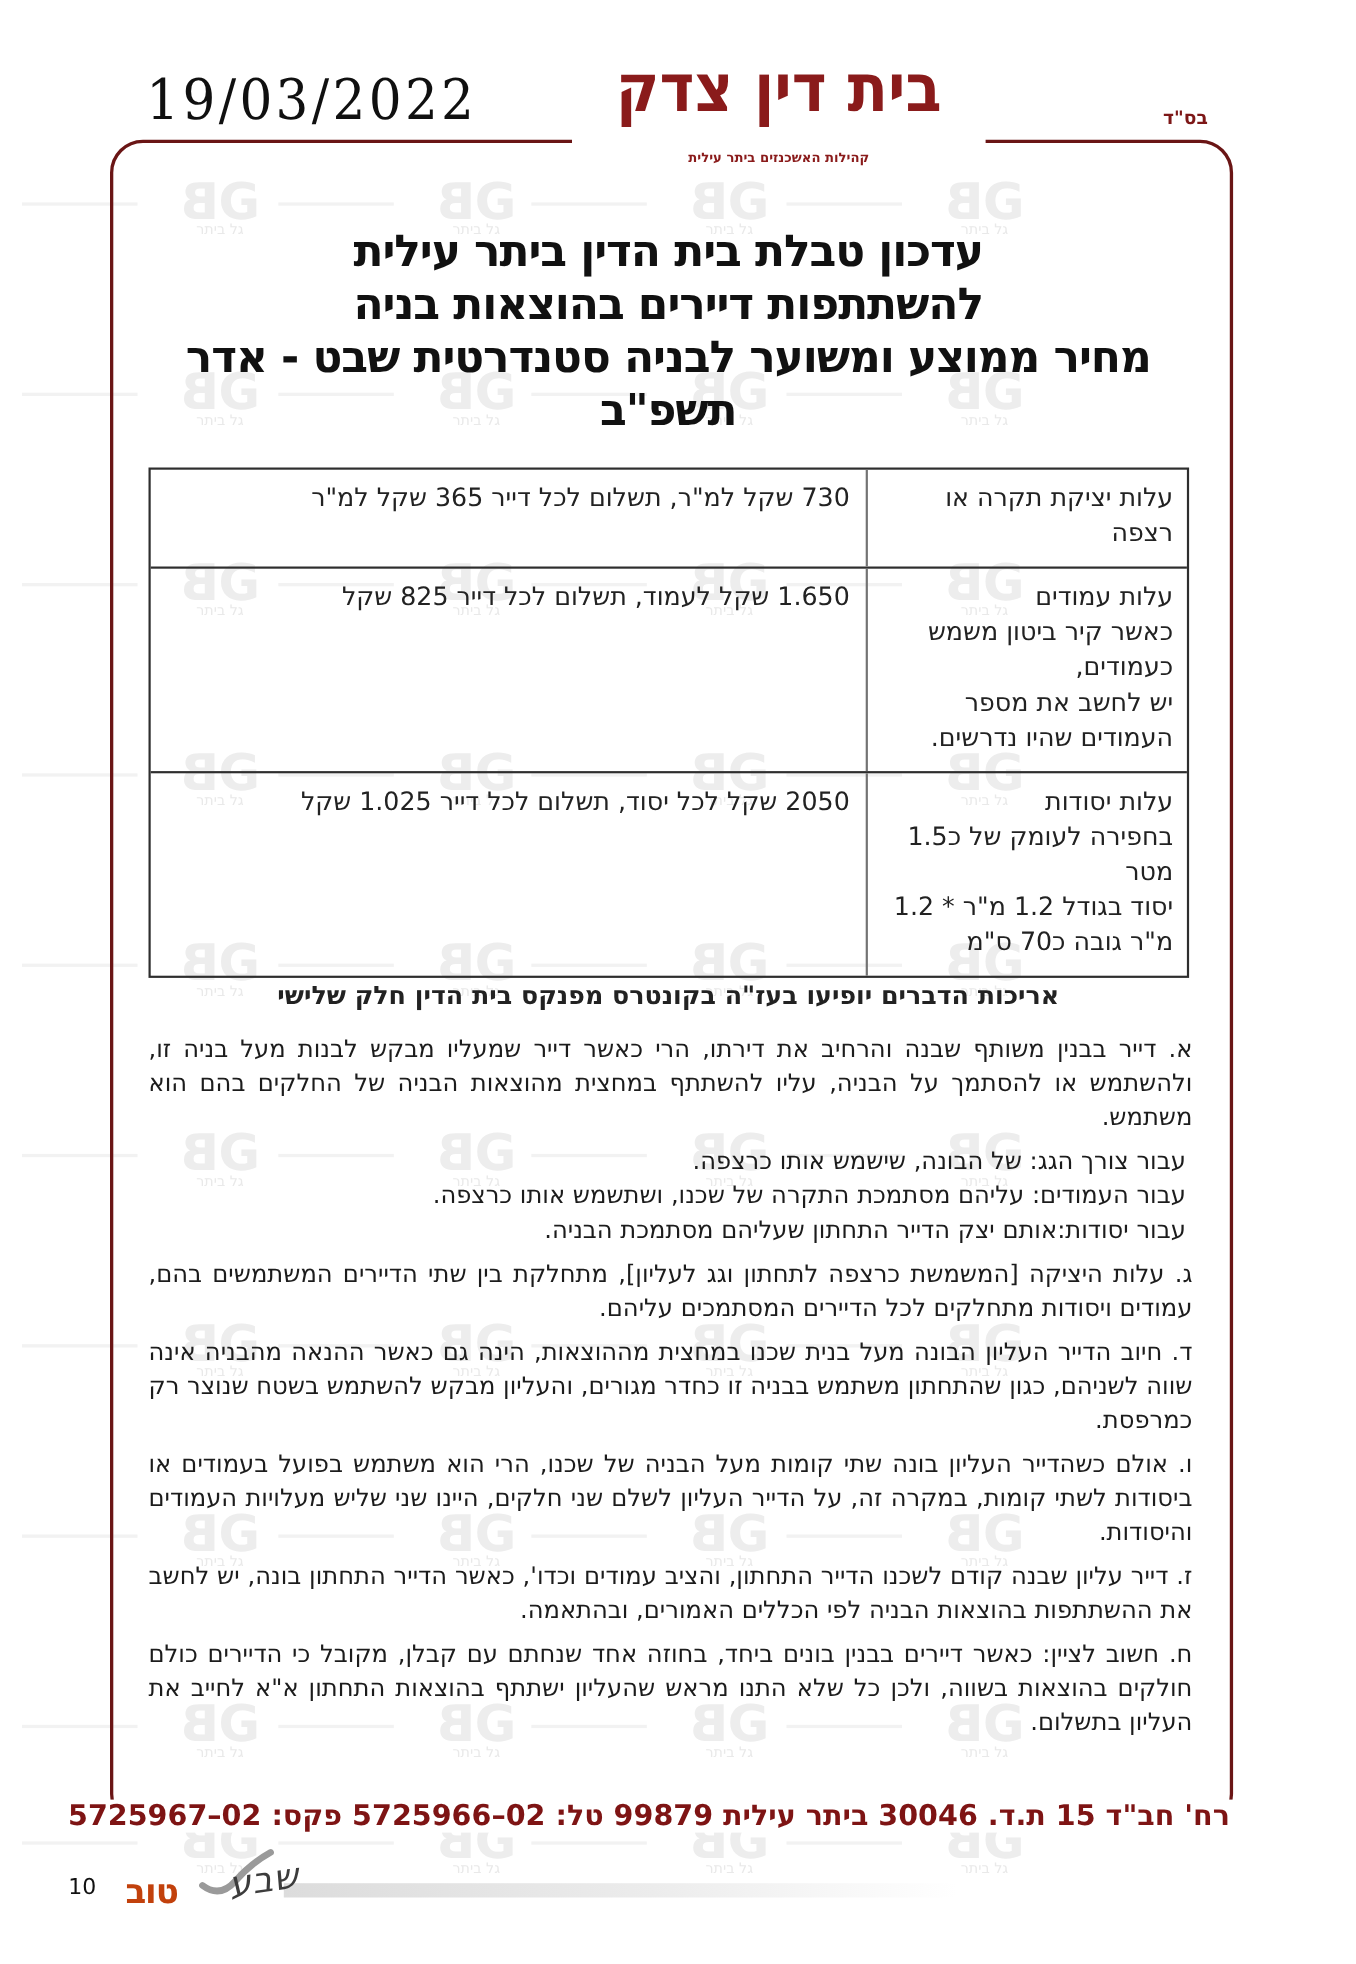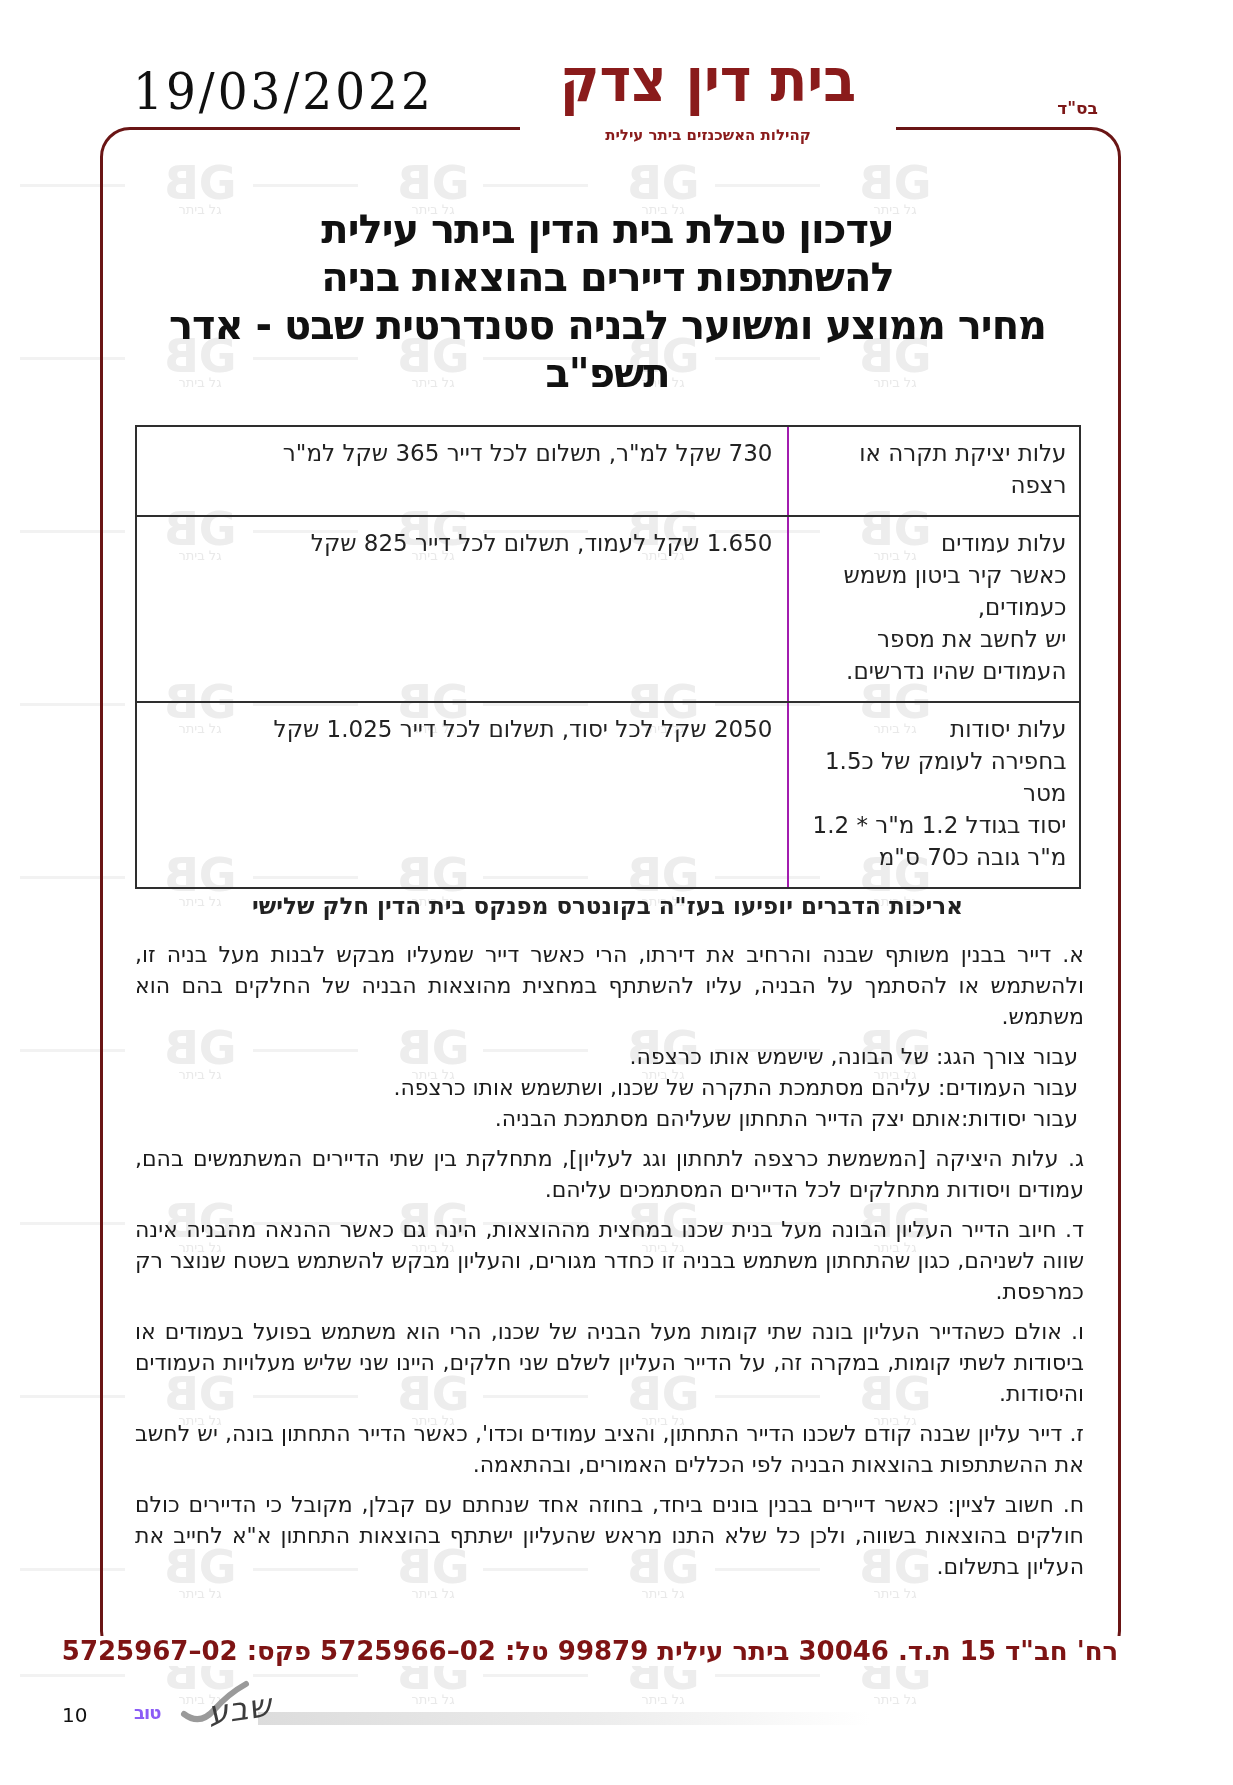--- a/index.html
+++ b/index.html
@@ -36,21 +36,21 @@
   }
   .masthead{
     position:absolute;left:520px;top:50px;width:360px;z-index:3;
     background:#ffffff;text-align:center;padding:0 8px 6px;
   }
   .masthead-title{
     font-size:54px;font-weight:bold;color:#8a1b1b;line-height:62px;
     transform:scaleY(1.12);direction:rtl;
   }
   .masthead-subtitle{
-    font-size:15px;font-weight:bold;color:#8a1b1b;margin-top:14px;direction:rtl;
+    font-size:12px;font-weight:bold;color:#8a1b1b;margin-top:24px;direction:rtl;
   }
   .bsd{
     position:absolute;right:125px;top:98px;z-index:3;
     background:#ffffff;padding:0 10px;
     font-size:17px;font-weight:bold;color:#7d1717;direction:rtl;
   }
 
   
   .content{
     position:absolute;left:103px;top:130px;width:1009px;z-index:2;
@@ -59,21 +59,21 @@
   .doc-title{margin-top:75px;text-align:center;font-weight:bold;color:#111;}
   .doc-title-line{font-size:40px;line-height:48px;letter-spacing:-1px;}
 
   .cost-table{
     width:942px;margin:28px auto 0;
     border:2px solid #2e2e2e;direction:rtl;
     font-size:23px;color:#222;
   }
   .t-row{display:flex;border-top:2px solid #2e2e2e;}
   .t-row:first-child{border-top:none;}
-  .t-cell-label{width:292px;border-left:2px solid #a21caf;padding:10px 12px 14px;box-sizing:border-box;}
+  .t-cell-label{width:292px;border-left:2px solid #737373;padding:10px 12px 14px;box-sizing:border-box;}
   .t-cell-value{flex:1;padding:10px 14px 14px 10px;text-align:right;}
   .t-line{line-height:32px;}
 
   .exp-heading{
     margin-top:40px;text-align:center;font-size:44px;font-weight:bold;color:#2b2b2b;
     line-height:52px;letter-spacing:-1px;
   }
   .exp-subheading{
     text-align:center;font-size:23px;font-weight:bold;color:#222;margin-top:4px;
   }
@@ -100,21 +100,21 @@
   }
   .print-logo{position:absolute;left:112px;top:1684px;width:160px;height:60px;z-index:2;}
   .logo-swoosh{position:absolute;right:22px;top:-4px;}
   .logo-script{
     position:absolute;right:0;top:6px;
     font-style:italic;font-size:32px;color:#3c3c3c;direction:rtl;
     transform:rotate(-8deg);letter-spacing:1px;
   }
   .logo-bold{
     position:absolute;left:2px;top:18px;
-    font-size:18px;font-weight:bold;color:#8b5cf6;direction:rtl;letter-spacing:-1px;margin-left:20px;
+    font-size:31px;font-weight:bold;color:#c2410c;direction:rtl;letter-spacing:-1px;
   }
   .logo-bar{
     position:absolute;left:258px;top:1712px;width:612px;height:13px;z-index:1;
     background:linear-gradient(to right,#dcdcdc,#ececec 55%,rgba(255,255,255,0));
   }
 </style>
 </head>
 <body>
 
 <div class="page">

